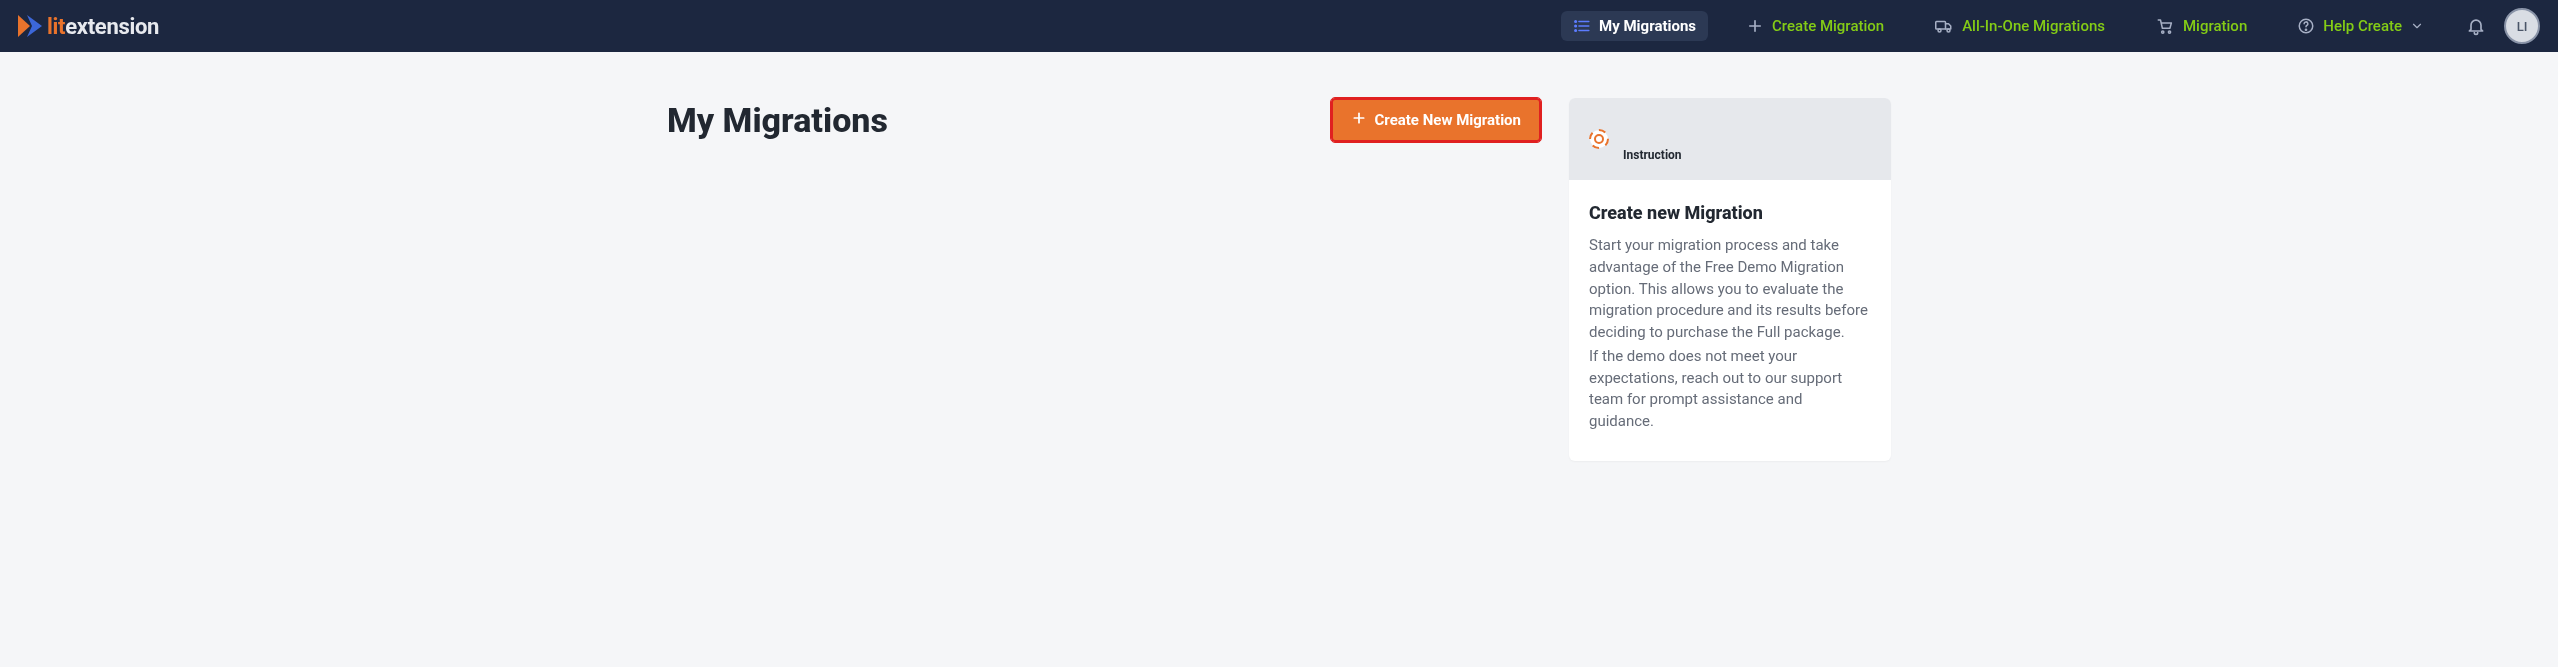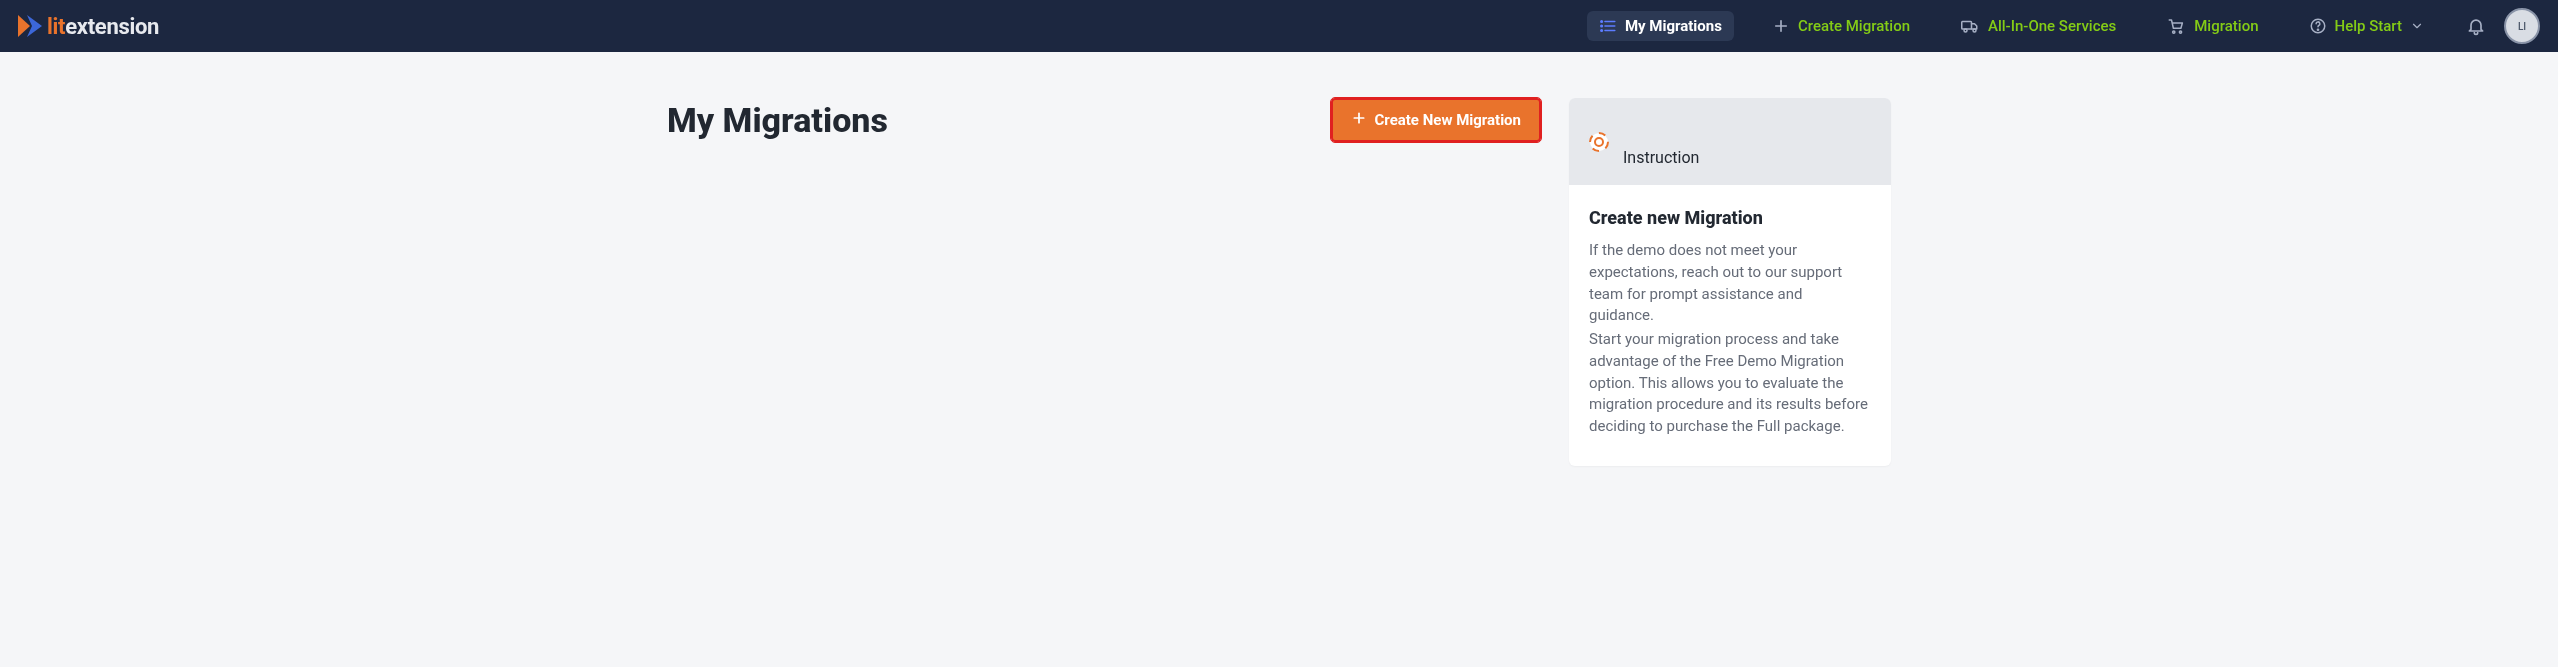--- a/index.html
+++ b/index.html
@@ -81,21 +81,21 @@
   }
   .avatar {
     width: 36px;
     height: 36px;
     border-radius: 50%;
     background: #d9dde4;
     border: 2px solid #8a94a8;
     display: flex;
     align-items: center;
     justify-content: center;
-    font-size: 10px;
+    font-size: 13px;
     font-weight: 500;
     color: #4a5568;
     cursor: pointer;
   }
   .content {
     max-width: 1280px;
     margin: 0 auto;
     padding: 46px 28px;
     display: flex;
     gap: 28px;
@@ -142,22 +142,22 @@
     background: #e6e8ec;
     padding: 18px 18px;
     display: flex;
     align-items: center;
     gap: 12px;
   }
   .lifebuoy {
     display: inline-flex;
   }
   .side-title {
-    font-size: 16px;
-    font-weight: 400;
+    font-size: 12px;
+    font-weight: 700;
     color: #222831;
     margin-top: 32px;
   }
   .side-body {
     padding: 22px 20px 26px;
   }
   .side-sub {
     font-size: 18px;
     font-weight: 800;
     color: #222831;
@@ -215,21 +215,21 @@
 
     <div class="nav-item">
       <span class="nav-icon">
         <svg width="20" height="18" viewBox="0 0 24 24" fill="none" stroke="currentColor" stroke-width="2" stroke-linecap="round" stroke-linejoin="round">
           <rect x="1" y="6" width="13" height="10" rx="1"></rect>
           <path d="M14 9h4l3 3v4h-7"></path>
           <circle cx="6" cy="18" r="2"></circle>
           <circle cx="18" cy="18" r="2"></circle>
         </svg>
       </span>
-      <span class="nav-text">All-In-One Services</span>
+      <span class="nav-text">All-In-One Migrations</span>
     </div>
 
     <div class="nav-item">
       <span class="nav-icon">
         <svg width="20" height="18" viewBox="0 0 24 24" fill="none" stroke="currentColor" stroke-width="2" stroke-linecap="round" stroke-linejoin="round">
           <circle cx="9" cy="20" r="1.5"></circle>
           <circle cx="18" cy="20" r="1.5"></circle>
           <path d="M3 4h3l2.5 11h10l2-7H7"></path>
         </svg>
       </span>
@@ -237,21 +237,21 @@
     </div>
 
     <div class="nav-item">
       <span class="nav-icon">
         <svg width="18" height="18" viewBox="0 0 24 24" fill="none" stroke="currentColor" stroke-width="2" stroke-linecap="round" stroke-linejoin="round">
           <circle cx="12" cy="12" r="9"></circle>
           <path d="M9.5 9a2.5 2.5 0 1 1 3.5 2.3c-.9.4-1 1-1 1.7"></path>
           <circle cx="12" cy="17" r="0.8" fill="currentColor"></circle>
         </svg>
       </span>
-      <span class="nav-text">Help Start</span>
+      <span class="nav-text">Help Create</span>
       <span class="nav-icon">
         <svg width="14" height="14" viewBox="0 0 24 24" fill="none" stroke="currentColor" stroke-width="2" stroke-linecap="round" stroke-linejoin="round">
           <polyline points="6 9 12 15 18 9"></polyline>
         </svg>
       </span>
     </div>
   </nav>
 
   <div class="nav-right">
     <span style="color:#a7b0c5;cursor:pointer;display:inline-flex;">
@@ -288,18 +288,18 @@
         <svg width="24" height="24" viewBox="0 0 24 24">
           <circle cx="12" cy="12" r="9" fill="#fff" stroke="#e9732c" stroke-width="2" stroke-dasharray="7 7"></circle>
           <circle cx="12" cy="12" r="4" fill="#fff" stroke="#e9732c" stroke-width="2"></circle>
         </svg>
       </span>
       <div class="side-title">Instruction</div>
     </div>
     <div class="side-body">
       <div class="side-sub">Create new Migration</div>
       <div class="side-text">
+        <p>Start your migration process and take advantage of the Free Demo Migration option. This allows you to evaluate the migration procedure and its results before deciding to purchase the Full package.</p>
         <p>If the demo does not meet your expectations, reach out to our support team for prompt assistance and guidance.</p>
-        <p>Start your migration process and take advantage of the Free Demo Migration option. This allows you to evaluate the migration procedure and its results before deciding to purchase the Full package.</p>
       </div>
     </div>
   </aside>
 </div>
 
 </body></html>

